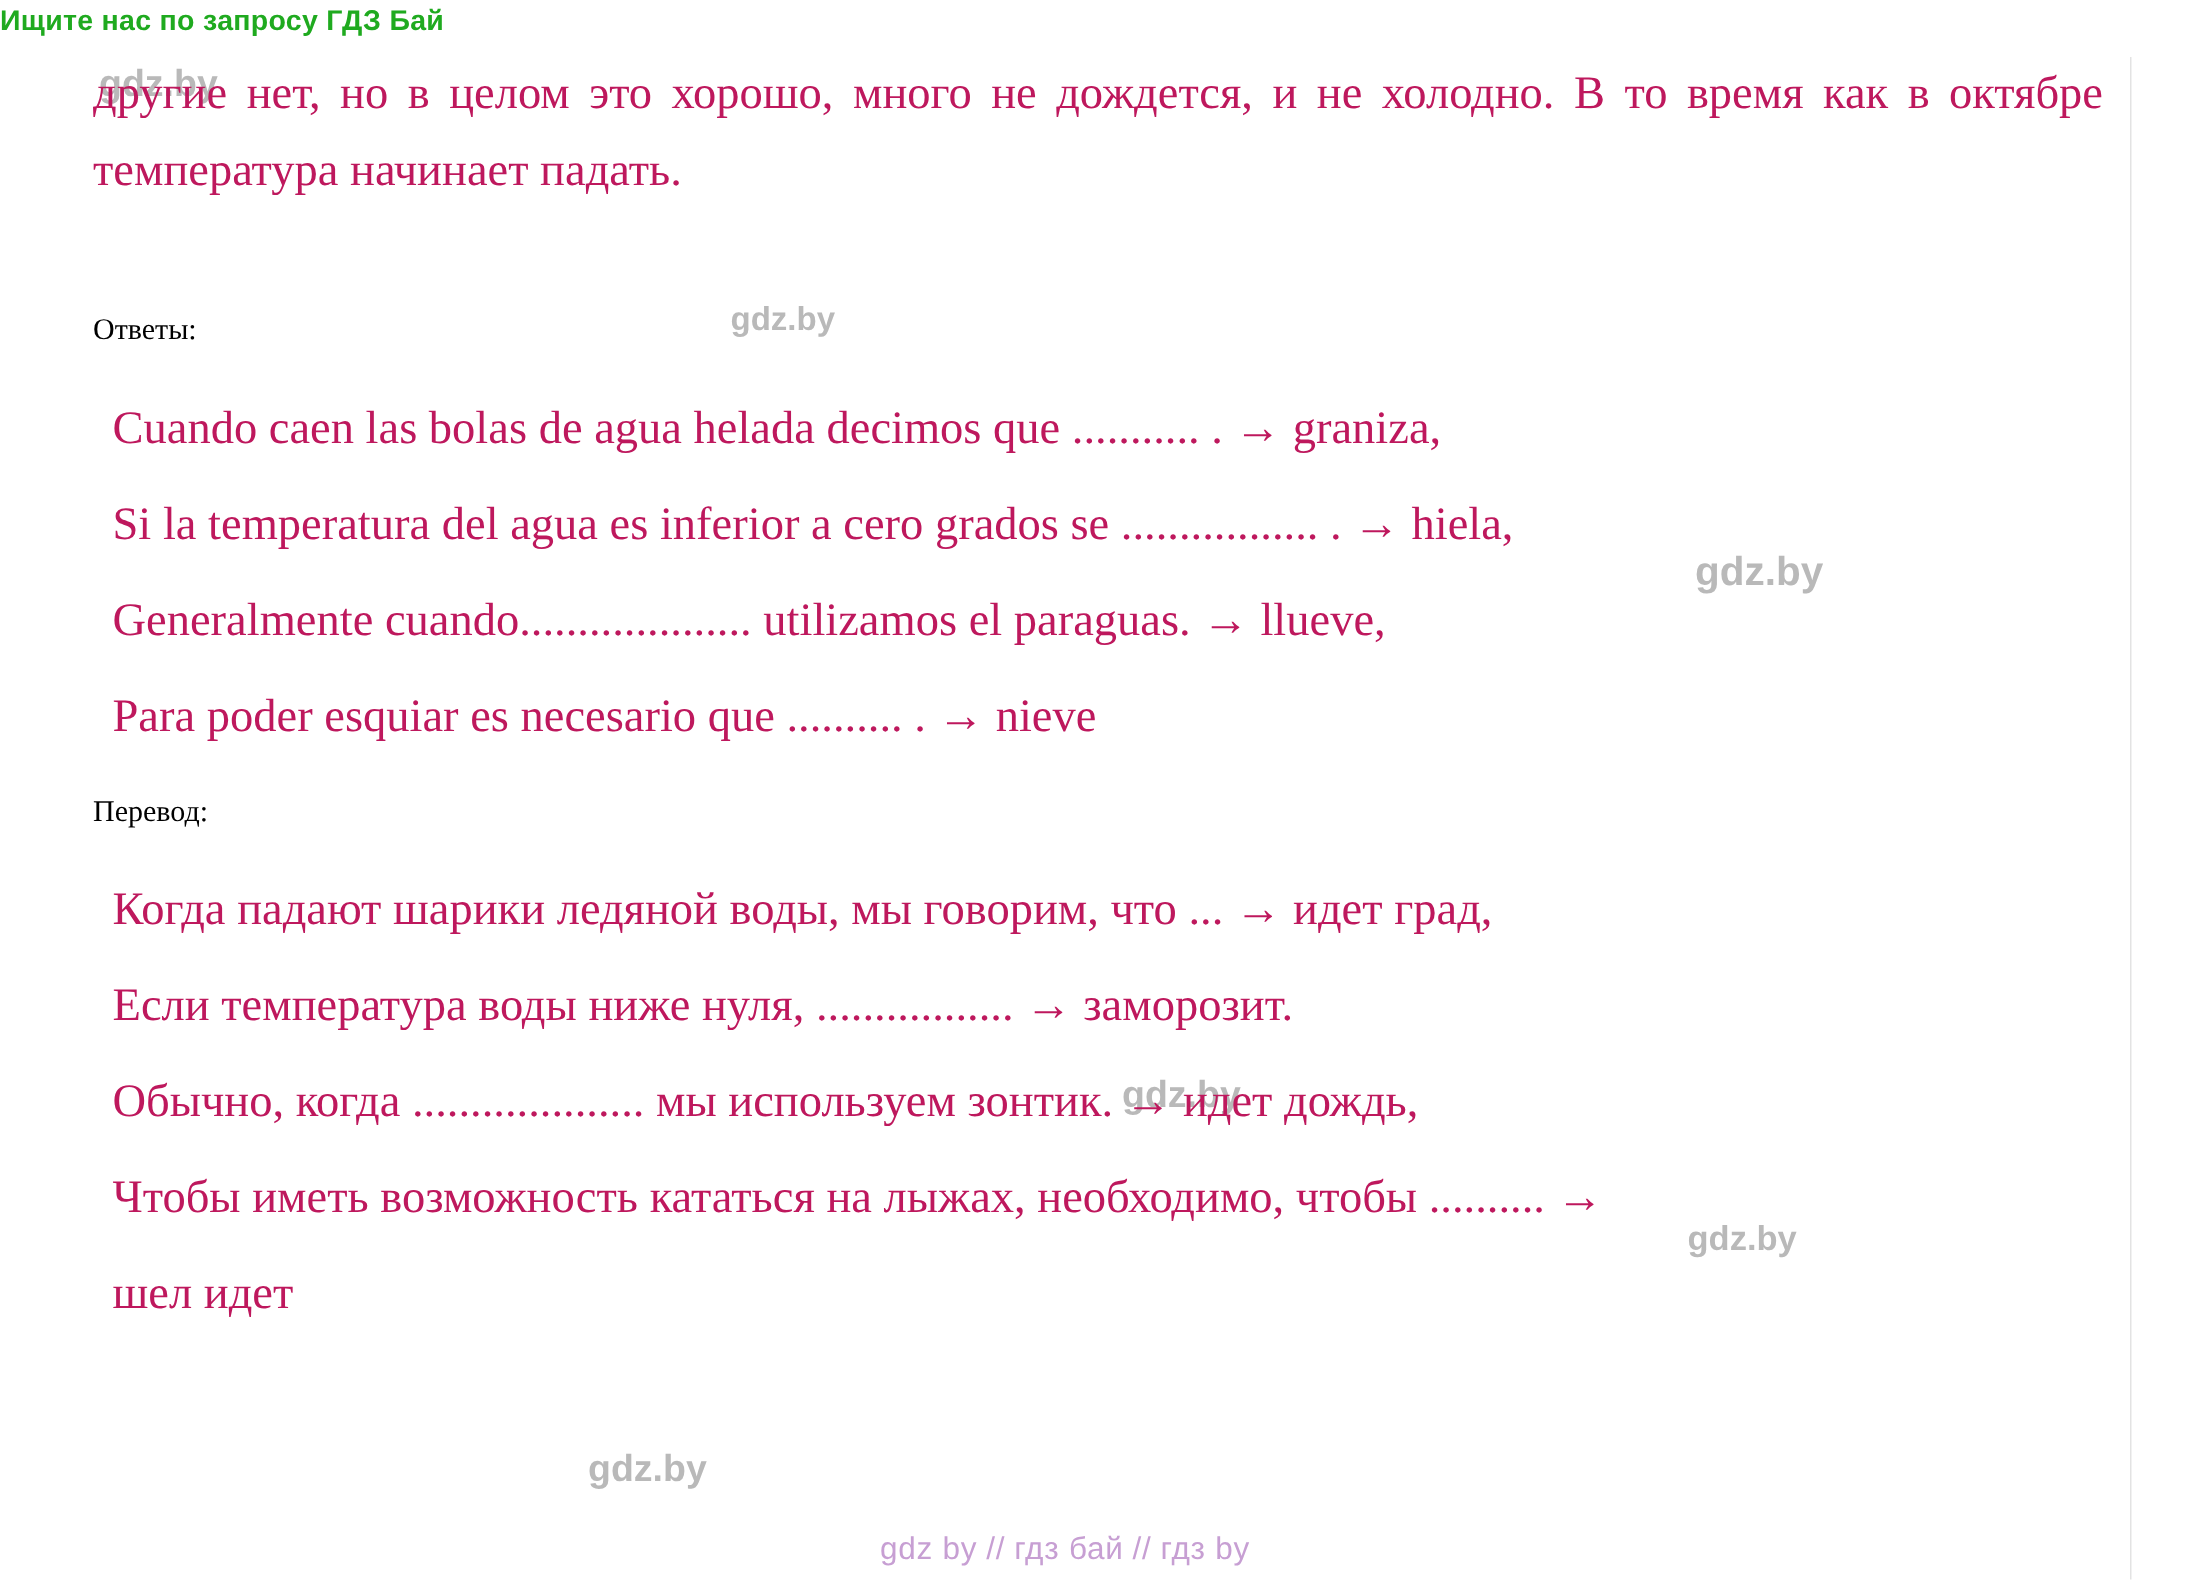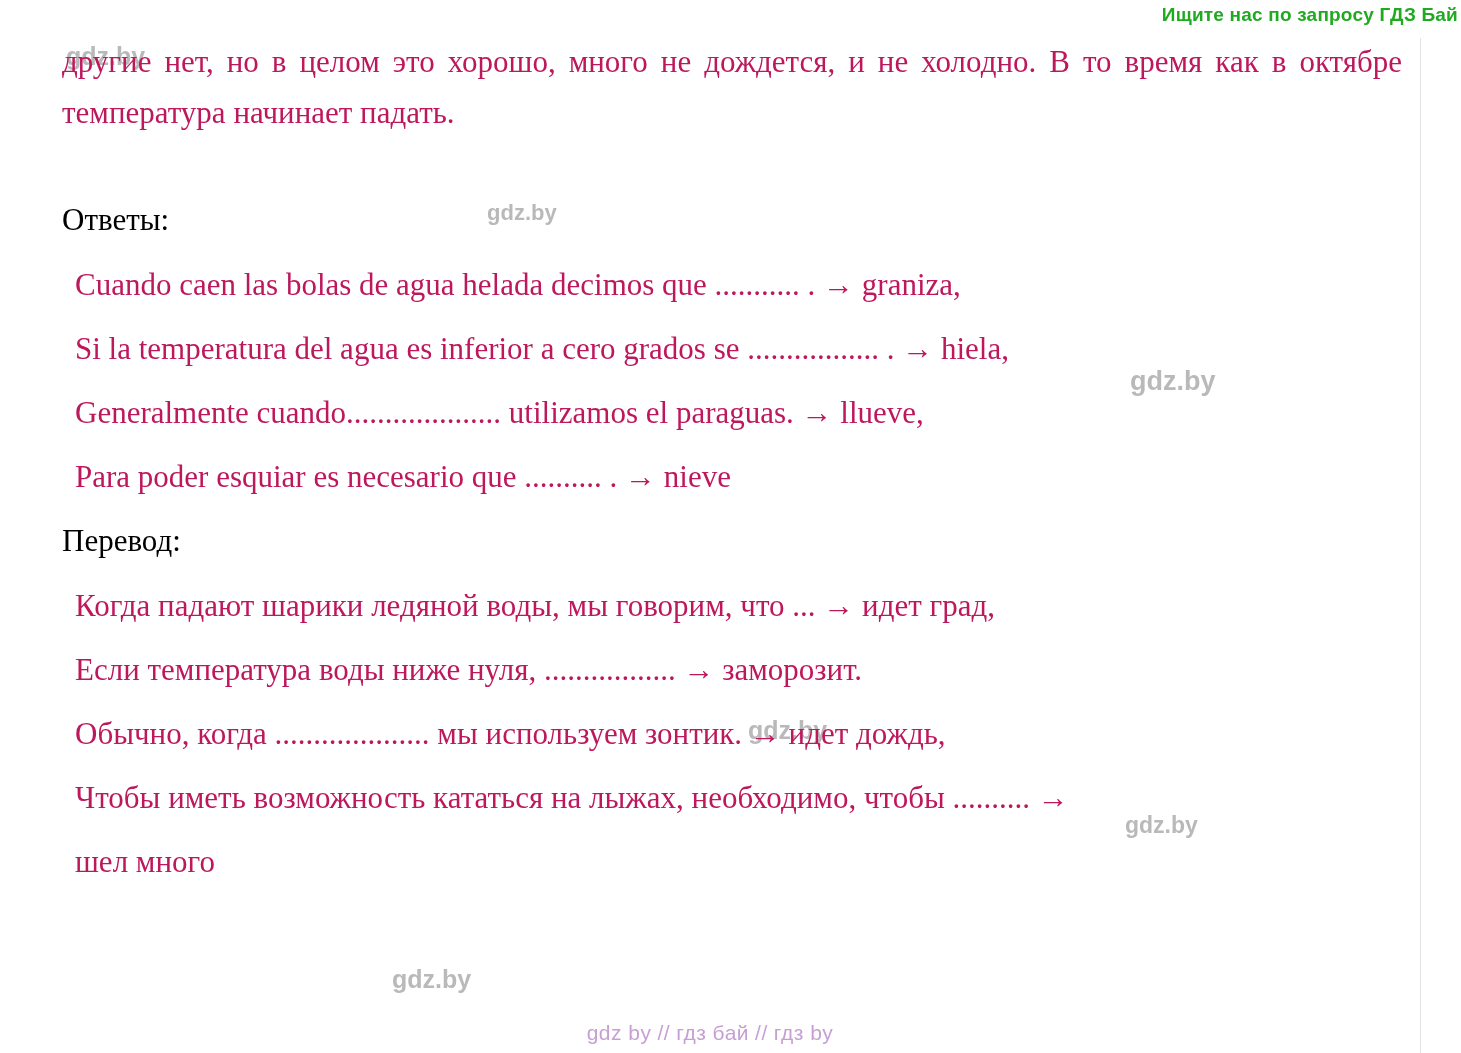--- a/index.html
+++ b/index.html
@@ -27,26 +27,26 @@
     top: 38px;
     right: 0;
     width: 40px;
     height: 1015px;
     background: #ffffff;
     border-left: 1px solid #e3e3e3;
   }
   .top-banner {
     position: absolute;
     top: 0;
-    left: 16px;
+    left: 0;
     width: 1442px;
     height: 30px;
     display: flex;
     align-items: center;
-    justify-content: flex-end;
+    justify-content: flex-start;
   }
   .top-banner-text {
     color: #1faa1f;
     font-family: "Liberation Sans", sans-serif;
     font-size: 19px;
     font-weight: 700;
     letter-spacing: 0.2px;
   }
   .content {
     position: absolute;
@@ -85,21 +85,21 @@
   }
   .bold-head {
     font-weight: 700;
     text-align: justify;
     text-justify: inter-word;
     margin-top: 58px;
     font-size: 31px;
     line-height: 52px;
   }
   .spacer-lg { height: 56px; }
-  .label { font-size: 31px; line-height: 52px; margin: 0; }
+  .label { font-size: 20px; line-height: 52px; margin: 0; }
   .answers p, .translation p { margin: 13px; }
   .just { text-align: justify; text-justify: inter-word; }
   .footer {
     position: absolute;
     left: 0;
     bottom: 8px;
     width: 1420px;
     text-align: center;
     color: #cfa6d8;
     font-family: "Liberation Sans", sans-serif;
@@ -143,21 +143,21 @@
       <p class="line">Para poder esquiar es necesario que .......... . → nieve</p>
     </div>
 
     <p class="label">Перевод:</p>
 
     <div class="translation">
       <p class="line">Когда падают шарики ледяной воды, мы говорим, что ... → идет град,</p>
       <p class="line">Если температура воды ниже нуля, ................. → заморозит.</p>
       <p class="line">Обычно, когда .................... мы используем зонтик. → идет дождь,</p>
       <p class="line">Чтобы иметь возможность кататься на лыжах, необходимо, чтобы .......... →</p>
-      <p class="line">шел много</p>
+      <p class="line">шел идет</p>
     </div>
 
   </div>
 
   <div class="footer">
     <span>gdz by</span><span class="sep">//</span><span>гдз бай</span><span class="sep">//</span><span>гдз by</span>
   </div>
 
 </div>
 

